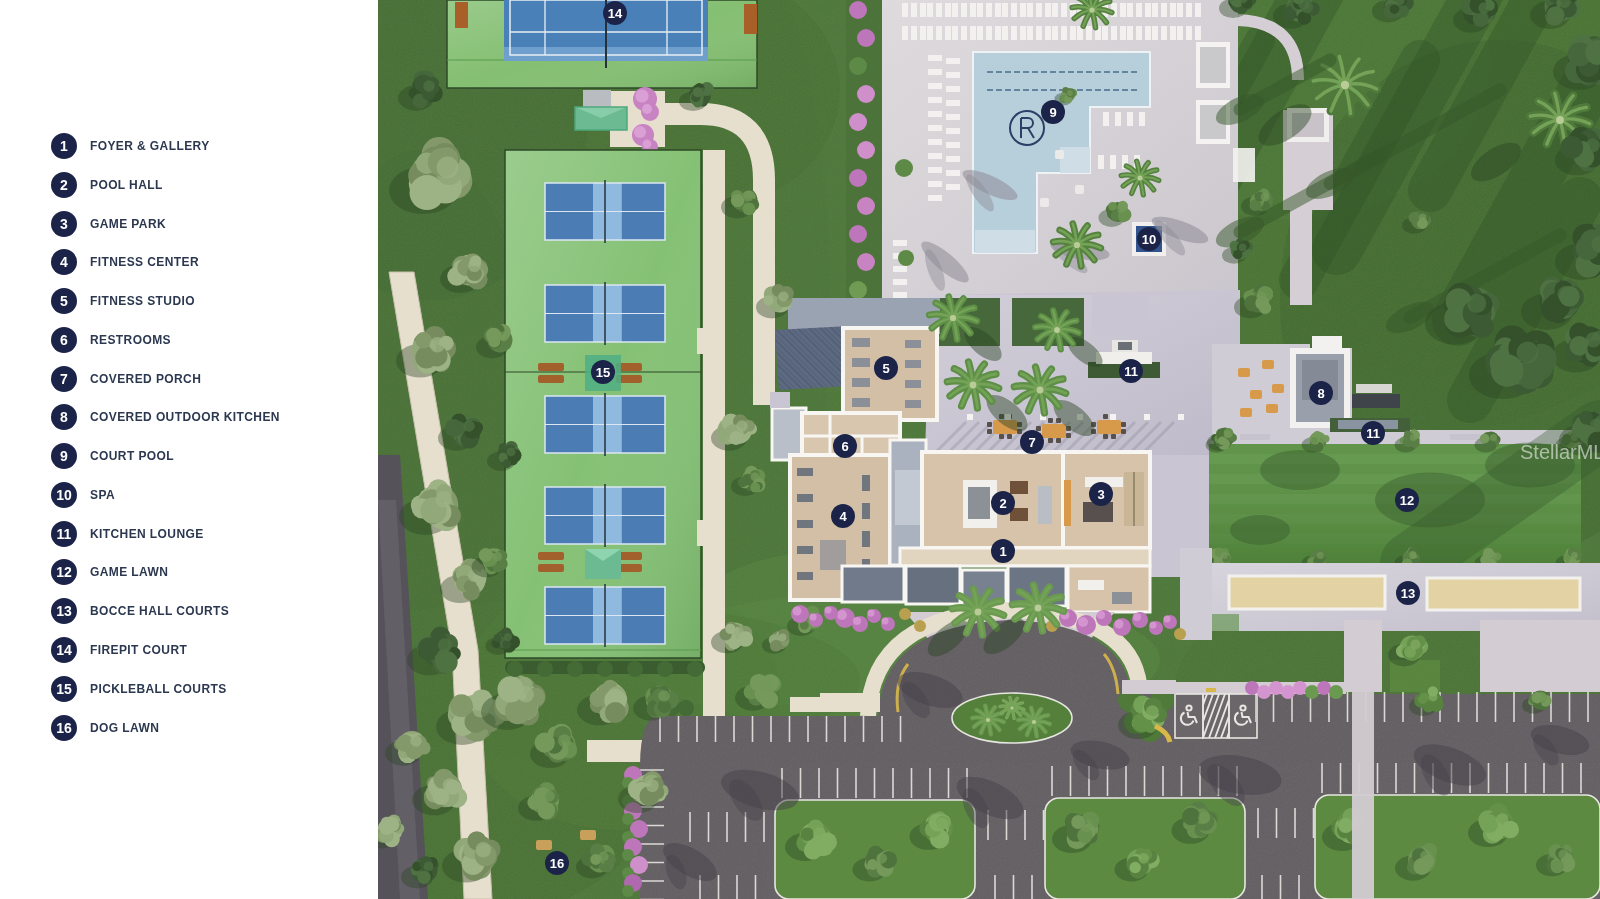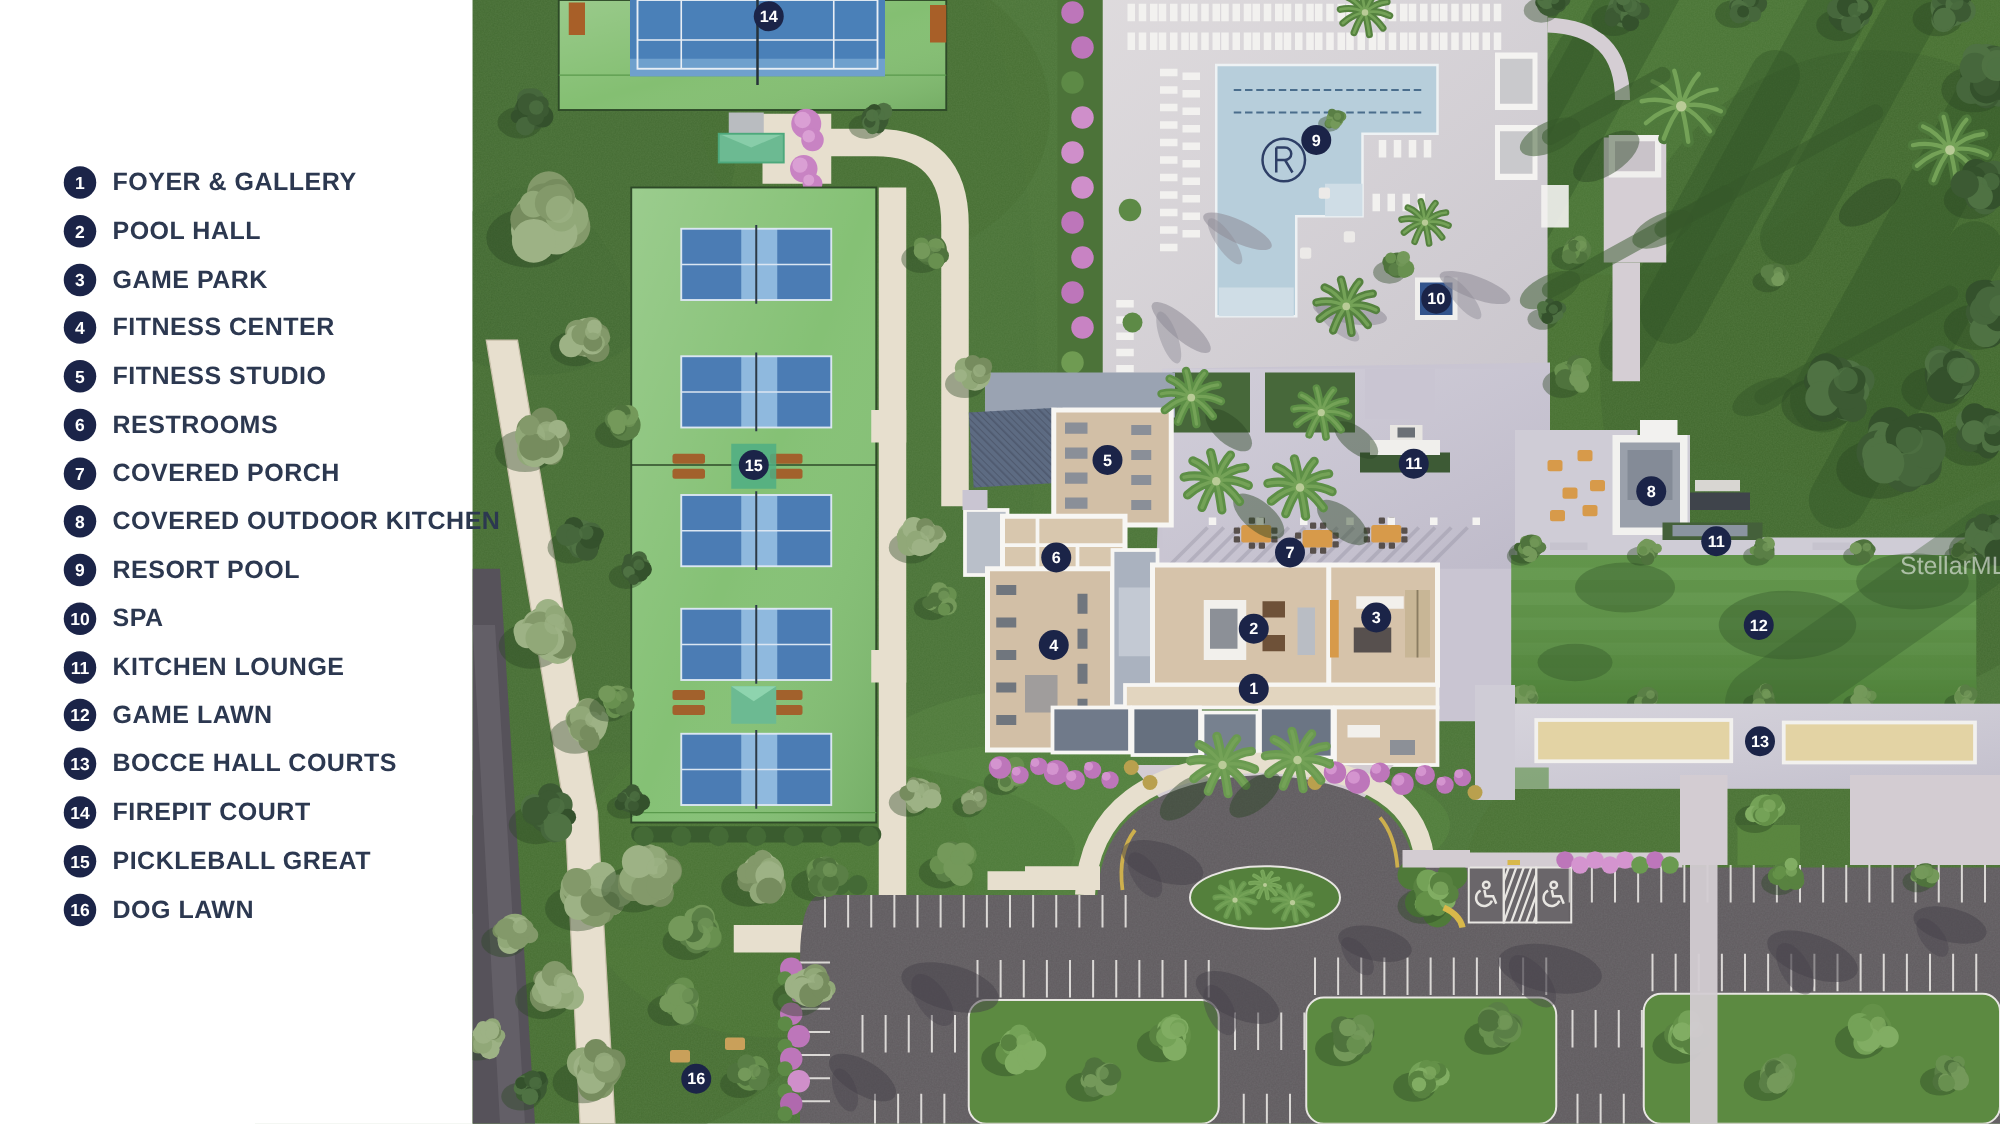--- a/index.html
+++ b/index.html
@@ -1,20 +1,20 @@
 <!DOCTYPE html>
 <html><head><meta charset="utf-8">
 <style>
 html,body{margin:0;padding:0;width:1600px;height:899px;overflow:hidden;background:#ffffff;}
 .li{position:absolute;left:51px;height:26px;display:flex;align-items:center;
 font-family:"Liberation Sans",sans-serif;}
 .num{width:26px;height:26px;border-radius:50%;background:#1b2448;color:#fff;
 display:inline-flex;align-items:center;justify-content:center;
 font-size:14px;font-weight:bold;}
-.lbl{margin-left:13px;color:#2c3850;font-size:20px;font-weight:bold;letter-spacing:0.4px;}
+.lbl{margin-left:13px;color:#2c3850;font-size:12px;font-weight:bold;letter-spacing:0.4px;}
 svg{position:absolute;top:0;left:0;}
 </style></head>
 <body>
 <svg width="1600" height="899" viewBox="0 0 1600 899">
 <defs>
 <clipPath id="mapclip">
         <rect x="378" y="0" width="1222" height="899"></rect>
       </clipPath>
 <clipPath id="hatchclip">
         <rect x="1203" y="694" width="26" height="44"></rect>
@@ -2042,21 +2042,21 @@
 <div class="li" style="top:366px">
     <span class="num">7</span>
     <span class="lbl">COVERED PORCH</span>
   </div>
 <div class="li" style="top:404px">
     <span class="num">8</span>
     <span class="lbl">COVERED OUTDOOR KITCHEN</span>
   </div>
 <div class="li" style="top:443px">
     <span class="num">9</span>
-    <span class="lbl">RESORT POOL</span>
+    <span class="lbl">COURT POOL</span>
   </div>
 <div class="li" style="top:482px">
     <span class="num">10</span>
     <span class="lbl">SPA</span>
   </div>
 <div class="li" style="top:521px">
     <span class="num">11</span>
     <span class="lbl">KITCHEN LOUNGE</span>
   </div>
 <div class="li" style="top:559px">
@@ -2066,17 +2066,17 @@
 <div class="li" style="top:598px">
     <span class="num">13</span>
     <span class="lbl">BOCCE HALL COURTS</span>
   </div>
 <div class="li" style="top:637px">
     <span class="num">14</span>
     <span class="lbl">FIREPIT COURT</span>
   </div>
 <div class="li" style="top:676px">
     <span class="num">15</span>
-    <span class="lbl">PICKLEBALL GREAT</span>
+    <span class="lbl">PICKLEBALL COURTS</span>
   </div>
 <div class="li" style="top:715px">
     <span class="num">16</span>
     <span class="lbl">DOG LAWN</span>
   </div>
 </body></html>

